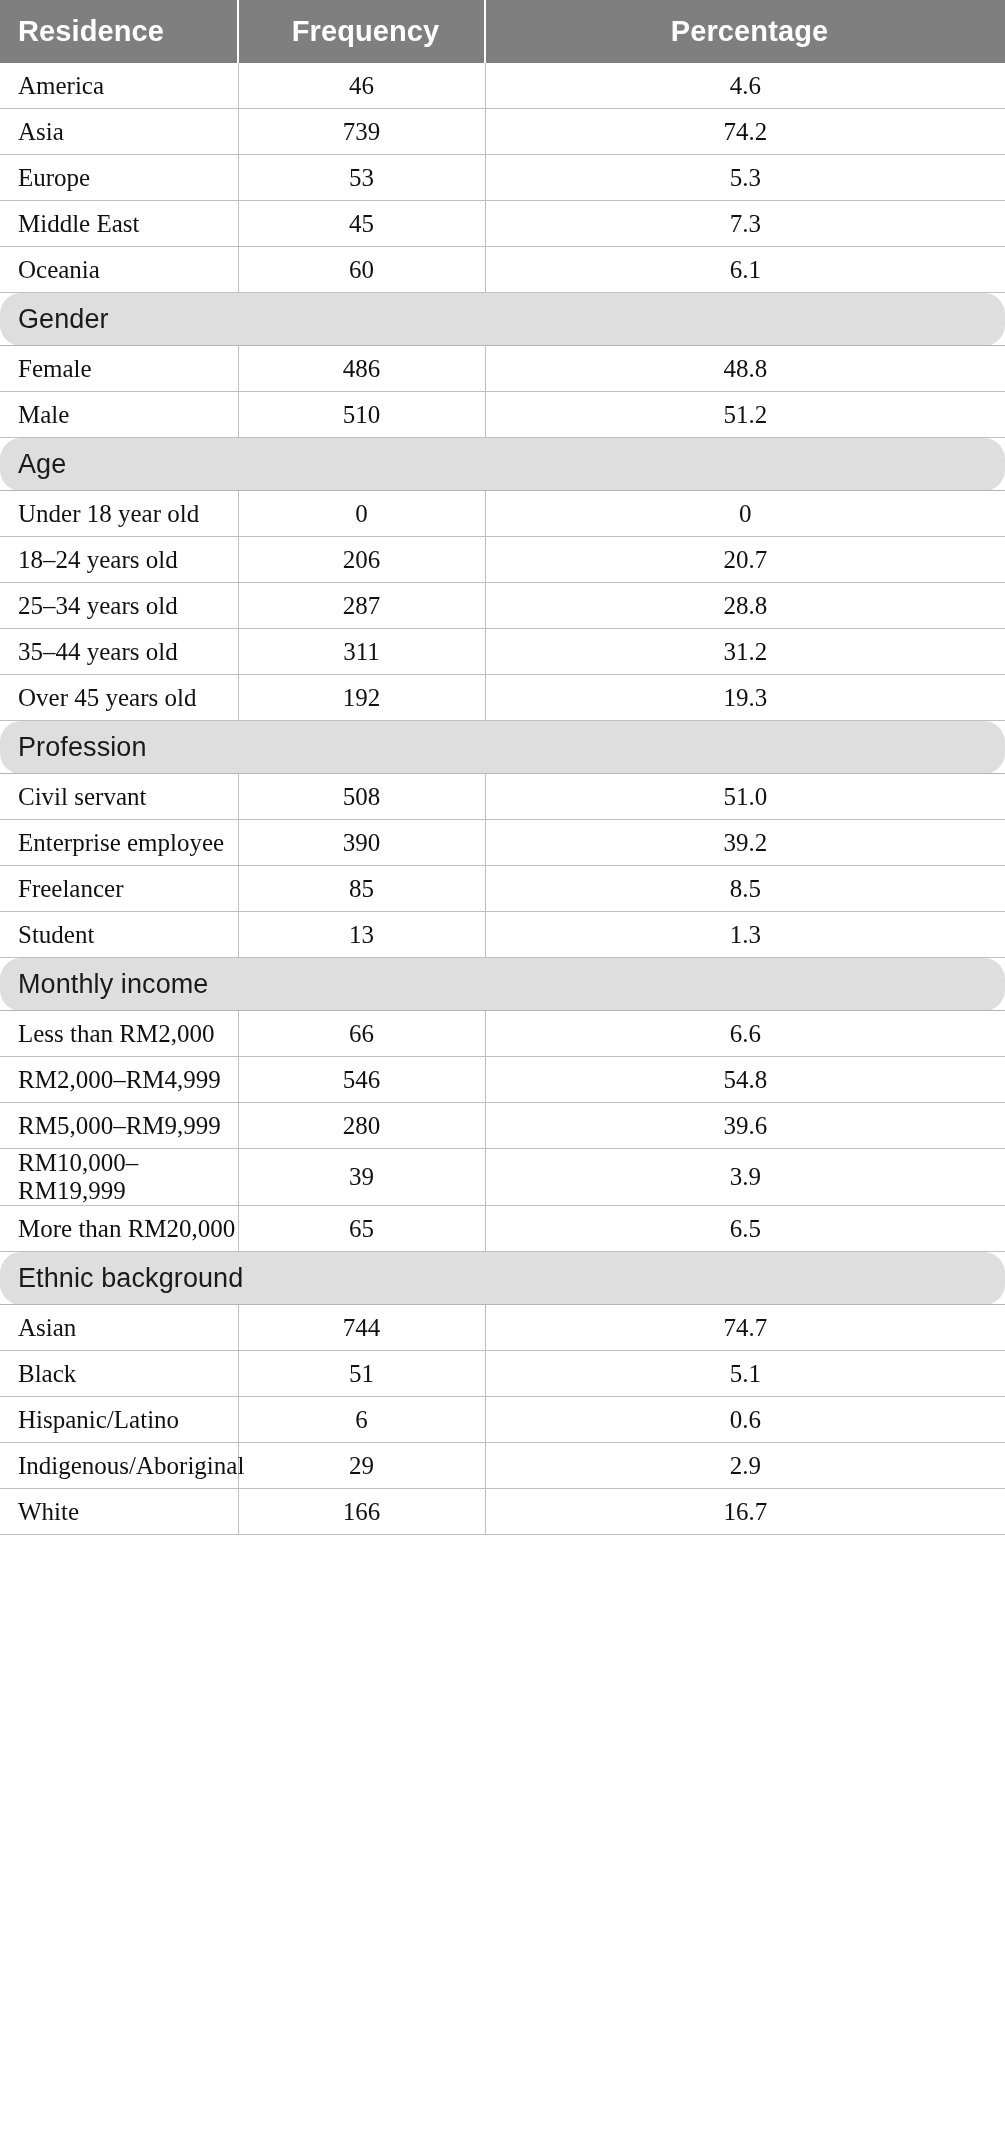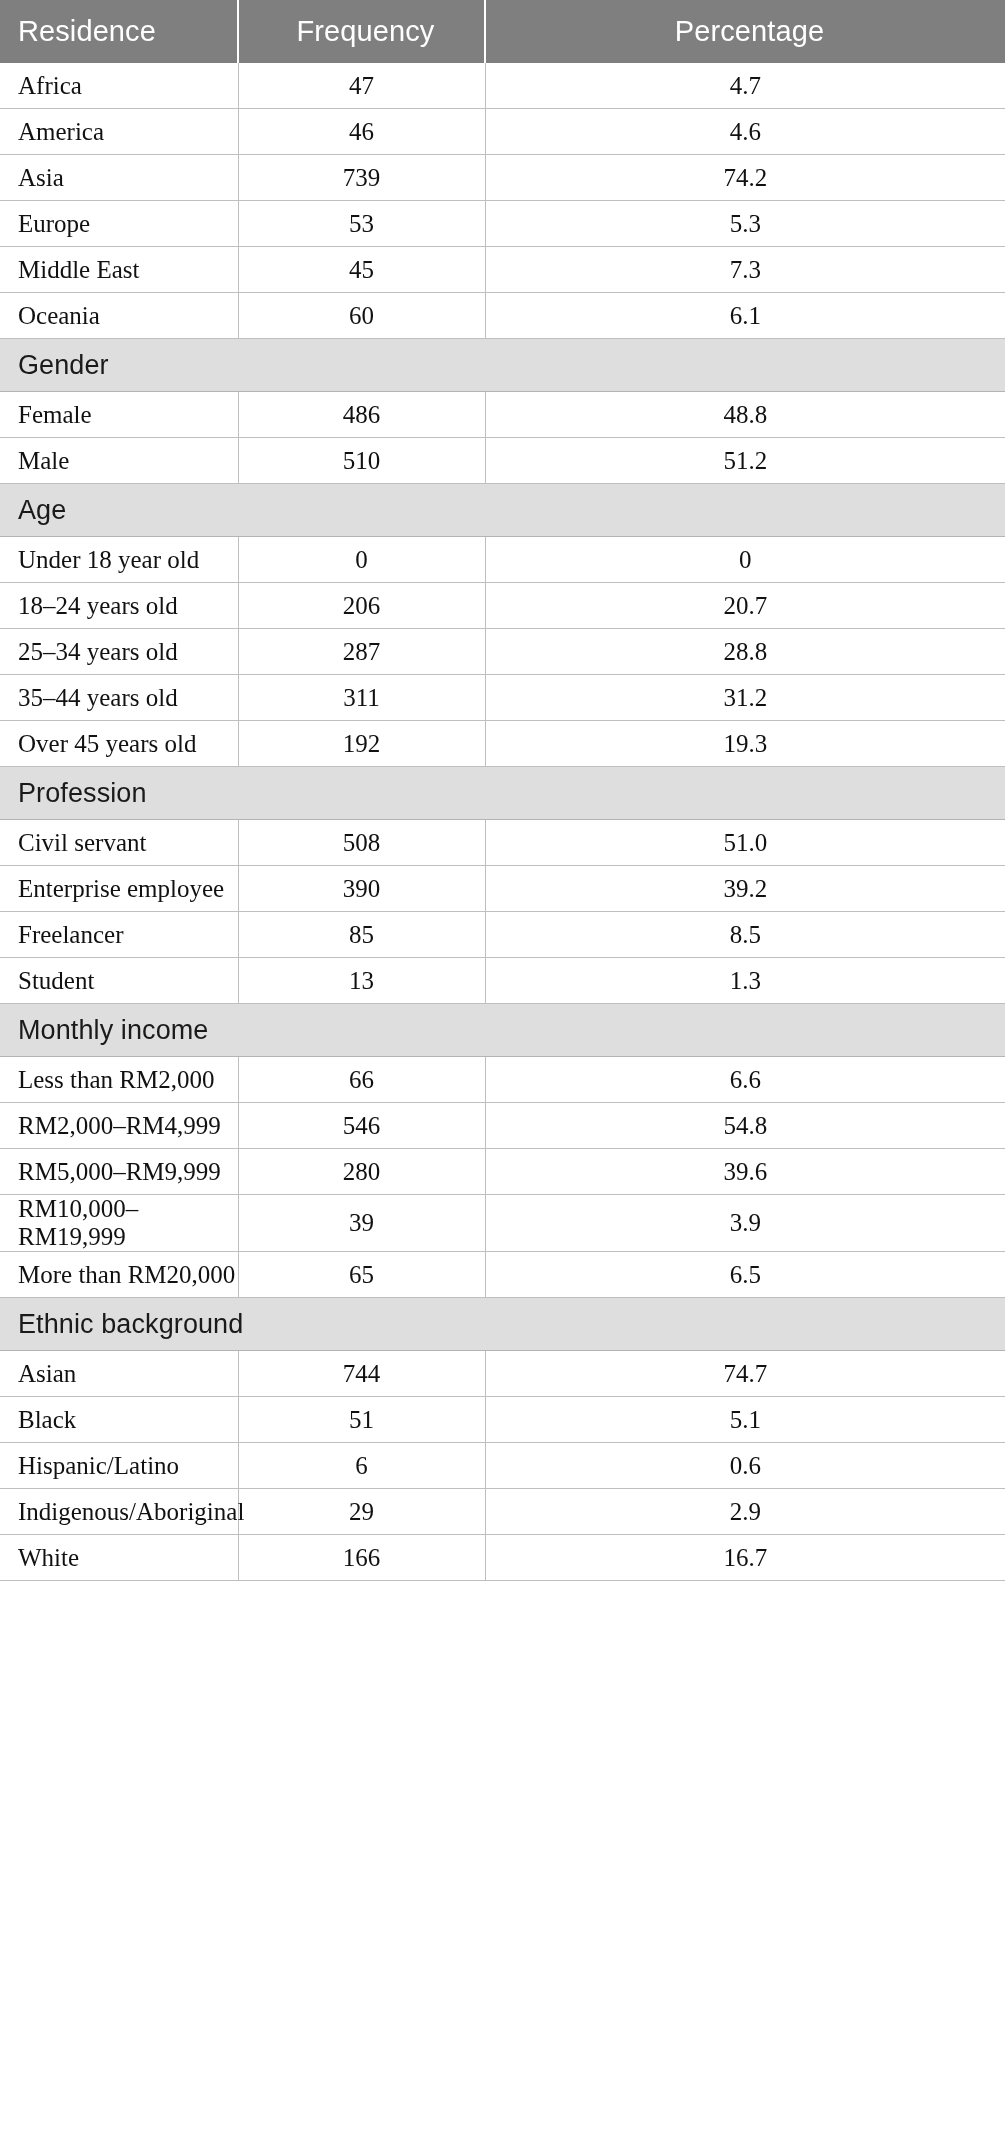--- a/index.html
+++ b/index.html
@@ -19,21 +19,21 @@
   }
   #demographics-table col.c-label { width: 238px; }
   #demographics-table col.c-freq  { width: 247px; }
   #demographics-table col.c-pct   { width: 520px; }
 
   
   thead th {
     background: #7f7f7f;
     color: #ffffff;
     font-family: "Liberation Sans", "DejaVu Sans", sans-serif;
-    font-weight: 400;
+    font-weight: 700;
     font-size: 29px;
     height: 63px;
     padding: 0 0 0 18px;
     border: none;
     border-right: 2px solid #ffffff;
     text-align: left;
     vertical-align: middle;
     letter-spacing: 0.1px;
   }
   thead th.num {
@@ -48,20 +48,21 @@
     font-family: "Liberation Sans", "DejaVu Sans", sans-serif;
     font-size: 27px;
     color: #1a1a1a;
     height: 52px;
     padding: 0 0 0 18px;
     border-top: 1px solid #b4b4b4;
     border-bottom: 1px solid #b4b4b4;
     text-align: left;
     vertical-align: middle;
     letter-spacing: 0.1px;
+    border-radius: 21px;
   }
 
   
   tr.data-row td {
     height: 45px;
     font-size: 25px;
     color: #111111;
     border-bottom: 1px solid #bfbfbf;
     vertical-align: middle;
     background: #ffffff;
@@ -90,25 +91,20 @@
   </colgroup>
   <thead>
     <tr>
       <th>Residence</th>
       <th class="num">Frequency</th>
       <th class="num">Percentage</th>
     </tr>
   </thead>
   <tbody id="table-body">
       <tr class="data-row">
-        <td class="label">Africa</td>
-        <td class="num">47</td>
-        <td class="num">4.7</td>
-      </tr>
-      <tr class="data-row">
         <td class="label">America</td>
         <td class="num">46</td>
         <td class="num">4.6</td>
       </tr>
       <tr class="data-row">
         <td class="label">Asia</td>
         <td class="num">739</td>
         <td class="num">74.2</td>
       </tr>
       <tr class="data-row">

